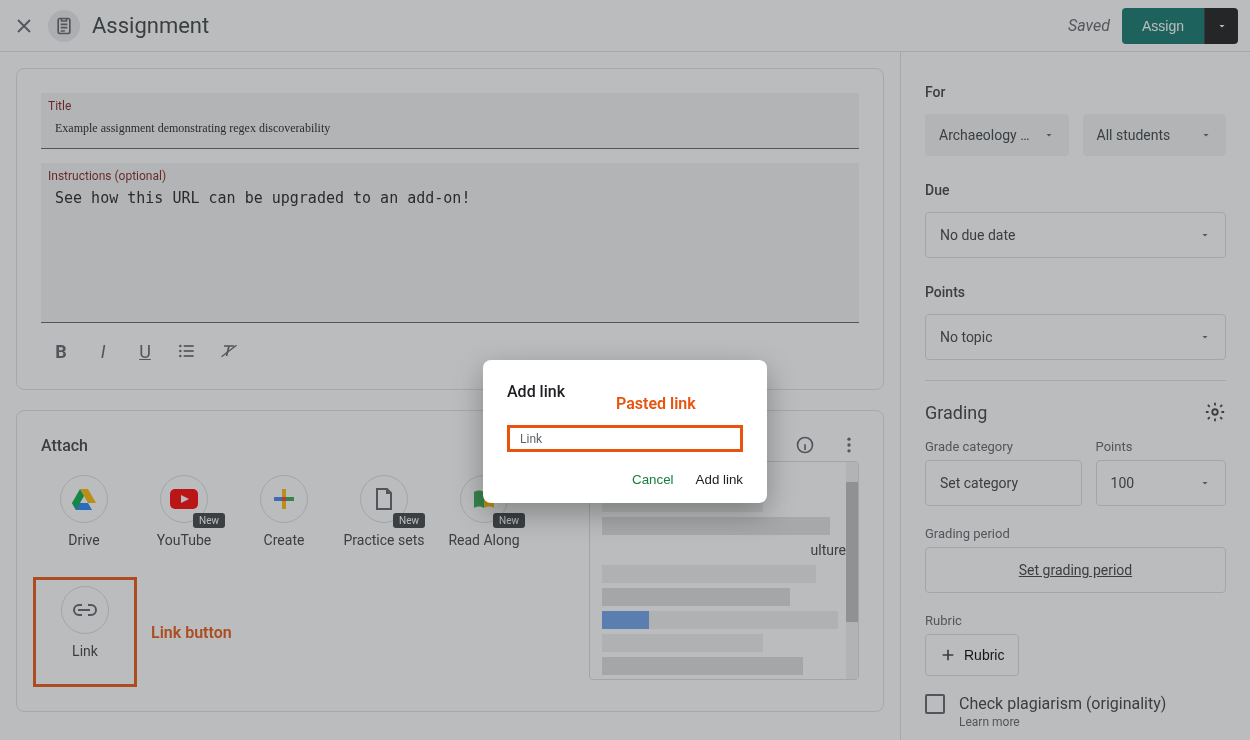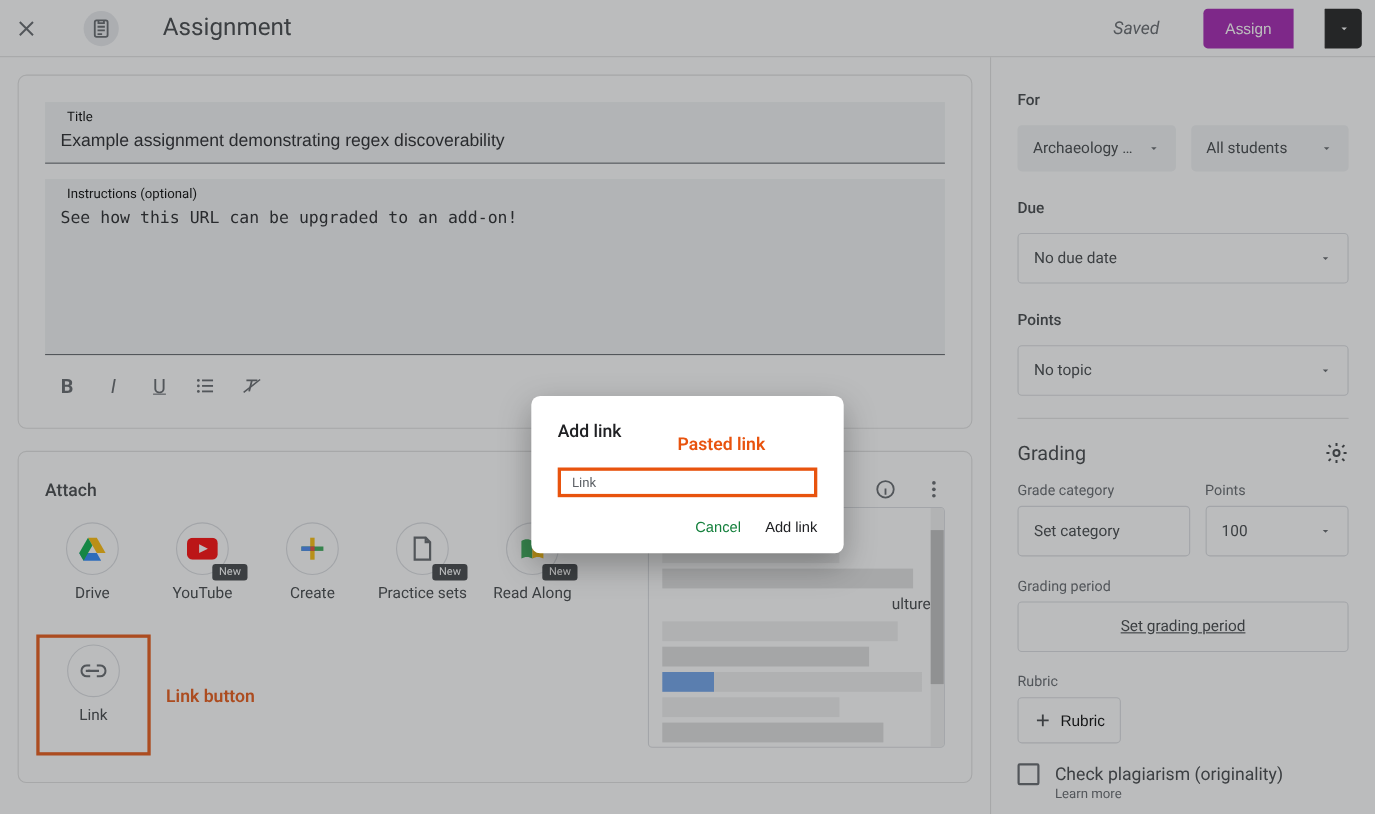--- a/index.html
+++ b/index.html
@@ -1,37 +1,37 @@
 <!DOCTYPE html>
 <html><head>
 <meta charset="utf-8">
 <style>
   * { box-sizing: border-box; margin: 0; padding: 0; }
   html, body { width: 1250px; height: 740px; font-family: "Google Sans", Roboto, Arial, sans-serif; color: #3c4043; overflow: hidden; }
 
   
-  .topbar { display: flex; align-items: center; height: 52px; padding: 0 12px; border-bottom: 1px solid #e0e0e0; gap: 28px; }
+  .topbar { display: flex; align-items: center; height: 52px; padding: 0 12px; border-bottom: 1px solid #e0e0e0; }
   .close-x { width: 24px; height: 24px; display:flex; align-items:center; justify-content:center; color:#5f6368; cursor:pointer; }
   .topicon { width: 32px; height: 32px; border-radius: 50%; display:flex; align-items:center; justify-content:center; background:#e8eaed; margin: 0 12px; color:#5f6368; }
   .toptitle { font-size: 22px; color:#3c4043; }
   .top-spacer { flex:1; }
   .saved { font-style: italic; color:#5f6368; margin-right: 12px; }
-  .assign-btn { background:#a21caf; color:#fff; border:none; height:36px; padding: 0 20px; font-size:14px; border-radius:4px 0 0 4px; cursor:pointer; }
+  .assign-btn { background:#0f766e; color:#fff; border:none; height:36px; padding: 0 20px; font-size:14px; border-radius:4px 0 0 4px; cursor:pointer; }
   .assign-drop { background:#1a1a1a; color:#fff; border:none; border-left:1px solid #333; height:36px; width:34px; border-radius:0 4px 4px 0; cursor:pointer; display:flex; align-items:center; justify-content:center;}
 
   
   .cols { display:flex; height: calc(740px - 52px); }
   .main { flex:1; padding: 16px; overflow:auto; }
   .side { width: 350px; border-left: 1px solid #e0e0e0; padding: 24px; overflow:auto; }
 
   .card { border: 1px solid #e0e0e0; border-radius: 8px; padding: 24px; margin-bottom: 20px; background:#fff; }
 
   .field { position:relative; }
-  .field-label { position:absolute; top:6px; left:20px; font-size:12px; color:#000000; }
-  .title-input { width:100%; height:56px; background:#f1f3f4; border:none; border-bottom:1px solid #5f6368; padding: 22px 14px 6px; font-size:16px; color:#202124; }
+  .field-label { position:absolute; top:6px; left:7px; font-size:12px; color:#7f1d1d; }
+  .title-input { width:100%; height:56px; background:#f1f3f4; border:none; border-bottom:1px solid #5f6368; padding: 22px 14px 6px; font-size:12px; color:#202124;font-family:Liberation Serif, serif; }
   .instr { width:100%; height:160px; background:#f1f3f4; border:none; border-bottom:1px solid #5f6368; padding: 26px 14px 6px; font-size:15px; color:#202124; resize:none; margin-top:14px;}
   .toolbar { display:flex; gap:14px; padding:10px 6px 0; align-items:center;}
   .tbtn { width:28px; height:28px; display:flex; align-items:center; justify-content:center; color:#5f6368; cursor:pointer; font-size:18px;}
 
   .attach-header { display:flex; align-items:center; justify-content:space-between; }
   .attach-header h3 { font-size:16px; font-weight:500; color:#3c4043; }
   .info-more { display:flex; gap:24px; color:#5f6368; }
 
   .attach-grid { display:flex; flex-wrap:wrap; gap: 10px 14px; margin-top: 20px; width: 520px; }
   .aitem { width:86px; display:flex; flex-direction:column; align-items:center; position:relative; cursor:pointer;}

